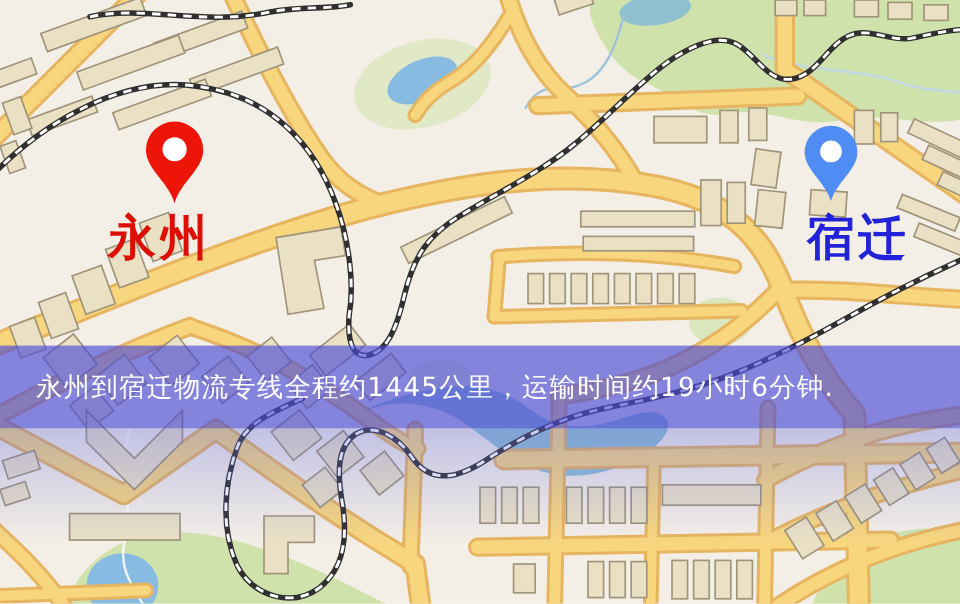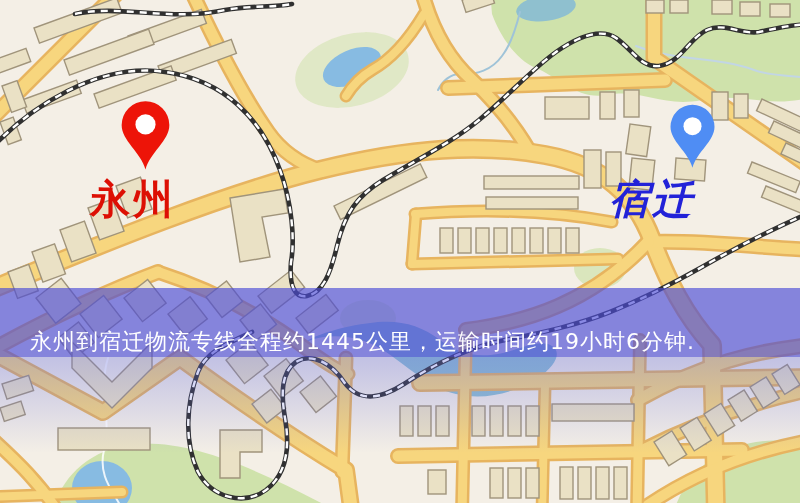--- a/index.html
+++ b/index.html
@@ -9,28 +9,28 @@
   .park{fill:var(--park,#cfe2ab);stroke:none;}
   .water{fill:var(--water,#87bbe2);}
   .water2{fill:var(--water2,#8fc0cf);}
   .casings use{stroke:var(--road-casing,#e7b45f);}
   .fills use{stroke:var(--road-fill,#f7d67e);}
   .casings use,.fills use{fill:none;stroke-linecap:round;stroke-linejoin:round;}
   .bld{fill:var(--building-fill,#eae1c5);stroke:var(--building-stroke,#a0947b);stroke-width:1.4;}
   .rail-base{fill:none;stroke:var(--railway,#303030);stroke-width:4.6;stroke-linecap:round;}
   .rail-dash{fill:none;stroke:#ffffff;stroke-width:2.4;stroke-dasharray:7 6;}
   .stream{fill:none;stroke-linecap:round;}
-  .banner{position:absolute;left:0;top:288px;width:800px;height:69px;background:var(--banner-bg,rgba(76,76,214,0.66));display:flex;align-items:flex-end;}
+  .banner{position:absolute;left:0;top:288px;width:800px;height:69px;background:var(--banner-bg,rgba(76,76,214,0.66));display:flex;align-items:center;}
   .banner-text{color:var(--banner-text,#fff);font-size:22px;letter-spacing:1px;padding-left:30px;white-space:nowrap;}
   .tint{position:absolute;left:0;top:357px;width:800px;height:96px;background:linear-gradient(to bottom,var(--tint,rgba(100,108,224,0.35)),rgba(100,108,224,0));pointer-events:none;}
   .pin{position:absolute;}
   .pin svg{display:block;}
   .place-label{position:absolute;font-size:40px;font-weight:bold;letter-spacing:3px;line-height:1;}
   .origin-label{left:90px;top:179px;color:var(--origin-label,#dd0f04);}
-  .dest-label{left:609px;top:179px;color:var(--dest-label,#2222d8);font-style:italic;}
+  .dest-label{left:672px;top:179px;color:var(--dest-label,#2222d8);}
 </style>
 </head>
 <body>
 
 <div class="viewport">
   <svg class="map-svg" width="800" height="503" viewBox="0 0 800 503">
     <defs>
       <path id="rd1" d="M -15 292 C 110 240 230 192 320 170 C 410 148 480 143 545 155 C 605 166 635 195 652 240 C 668 282 685 315 712 345 L 716 515"></path>
       <path id="rd2" d="M -12 122 L 122 -12"></path>
       <path id="rd3" d="M 654 -12 L 654 58 L 812 168"></path>

